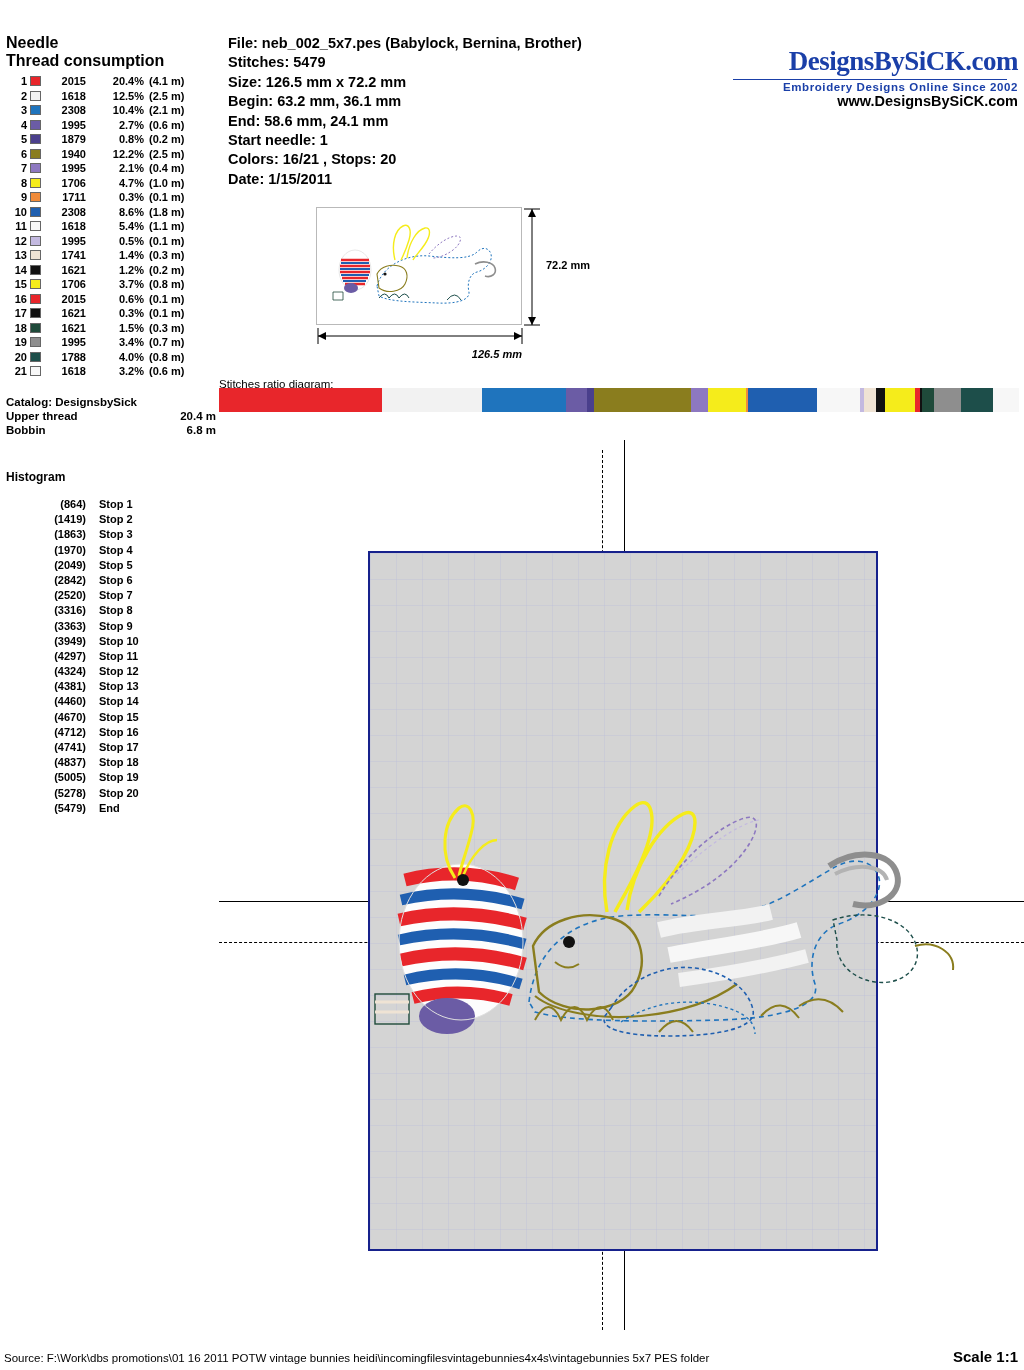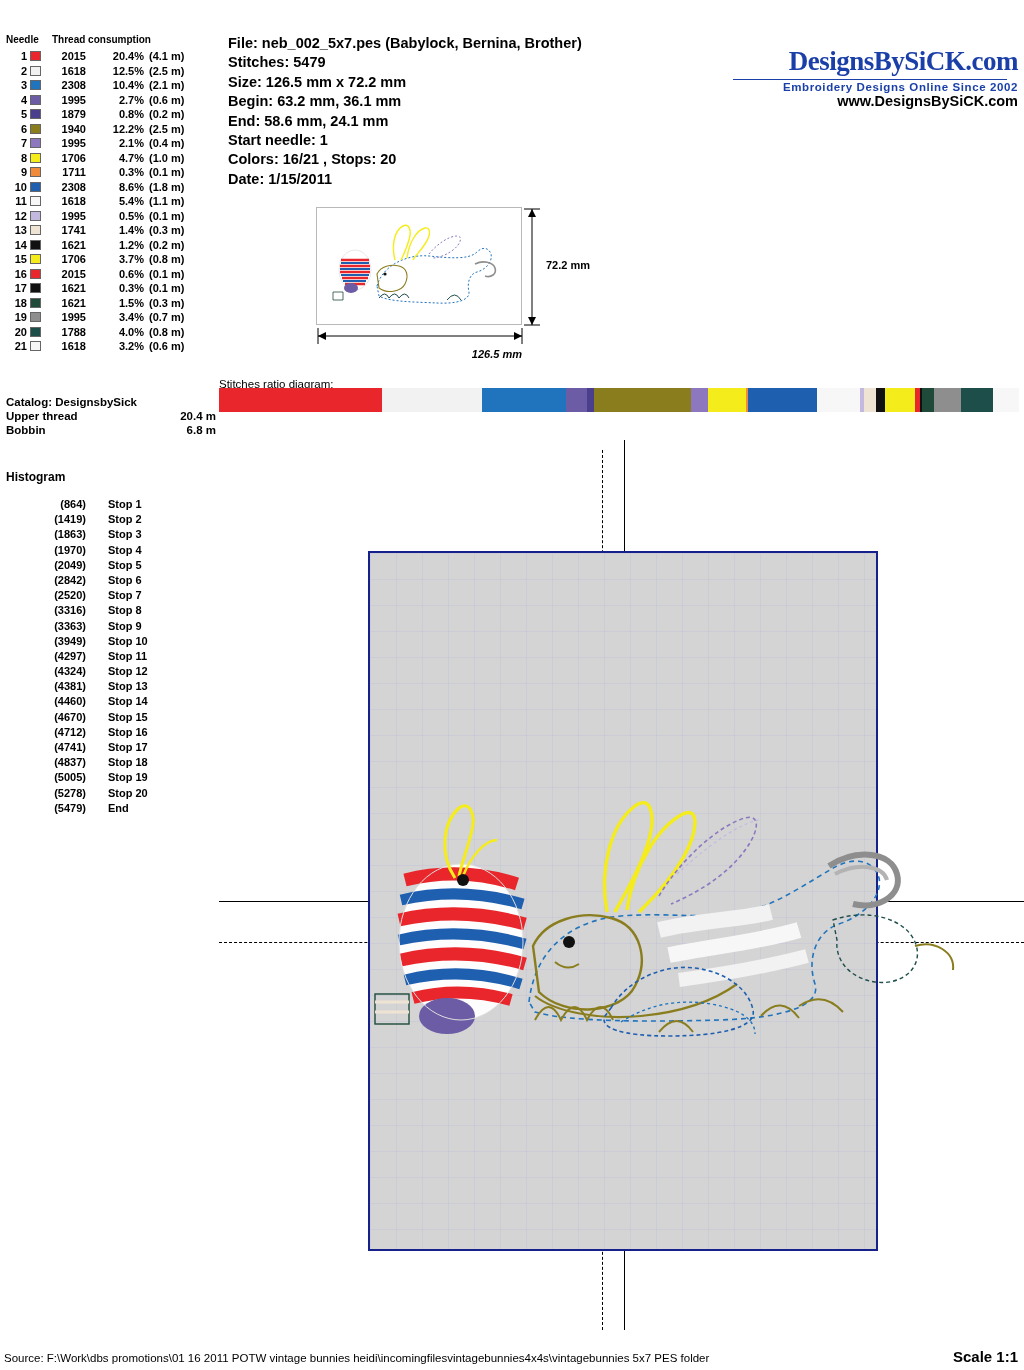--- a/index.html
+++ b/index.html
@@ -8,40 +8,40 @@
     width:1024px; height:1370px;
     background:#ffffff;
     font-family:"Liberation Sans", sans-serif;
     color:#000;
     position:relative;
     overflow:hidden;
   }
 
   
   #needle-panel { position:absolute; left:6px; top:34px; width:210px; }
-  .needle-head { display:flex; font-size:10px; font-weight:bold; margin-bottom:4px; }
+  .needle-head { display:flex; font-size:16px; font-weight:bold; margin-bottom:4px;flex-direction:column; }
   .needle-head .h-needle { width:46px; }
   .needle-head .h-thread { }
   .needle-row { display:flex; align-items:center; font-size:11px; height:14.5px; }
   .needle-row .idx { width:24px; text-align:right; font-weight:bold; font-size:11px; padding-right:3px; }
   .needle-row .swatch { width:11px; height:10px; border:1px solid #666; margin-right:5px; }
   .needle-row .code { width:40px; text-align:right; font-weight:bold; font-size:11px; }
   .needle-row .pct { width:58px; text-align:right; font-weight:bold; font-size:11px; }
   .needle-row .meters { padding-left:5px; font-weight:bold; font-size:11px; }
 
   #catalog-block { position:absolute; left:6px; top:396px; width:210px; font-size:11.5px; font-weight:bold; }
   #catalog-block .line { display:flex; margin-bottom:2px; }
   #catalog-block .label { }
   #catalog-block .val { margin-left:auto; }
 
   #histogram-title { position:absolute; left:6px; top:470px; font-size:12px; font-weight:bold; }
   #histogram-list { position:absolute; left:6px; top:498px; width:205px; }
   .hist-row { display:flex; font-size:11px; font-weight:bold; height:15.2px; }
   .hist-row .cnt { width:80px; text-align:right; }
-  .hist-row .lbl { padding-left:22px; }
+  .hist-row .lbl { padding-left:13px; }
 
   
   #fileinfo { position:absolute; left:228px; top:34px; width:470px; }
   #fileinfo .row { font-size:14.5px; font-weight:bold; line-height:19.4px; white-space:nowrap; }
 
   
   #logo-area { position:absolute; left:722px; top:46px; width:296px; text-align:right; }
   #logo-word { font-family:"Liberation Serif", serif; font-size:27px; font-weight:bold; color:#1a3fa8; letter-spacing:-0.5px; }
   #logo-tag { font-size:11.5px; color:#1a3fa8; font-weight:bold; letter-spacing:0.6px; margin-top:1px; }
   #logo-url { font-size:14.5px; font-weight:bold; }

